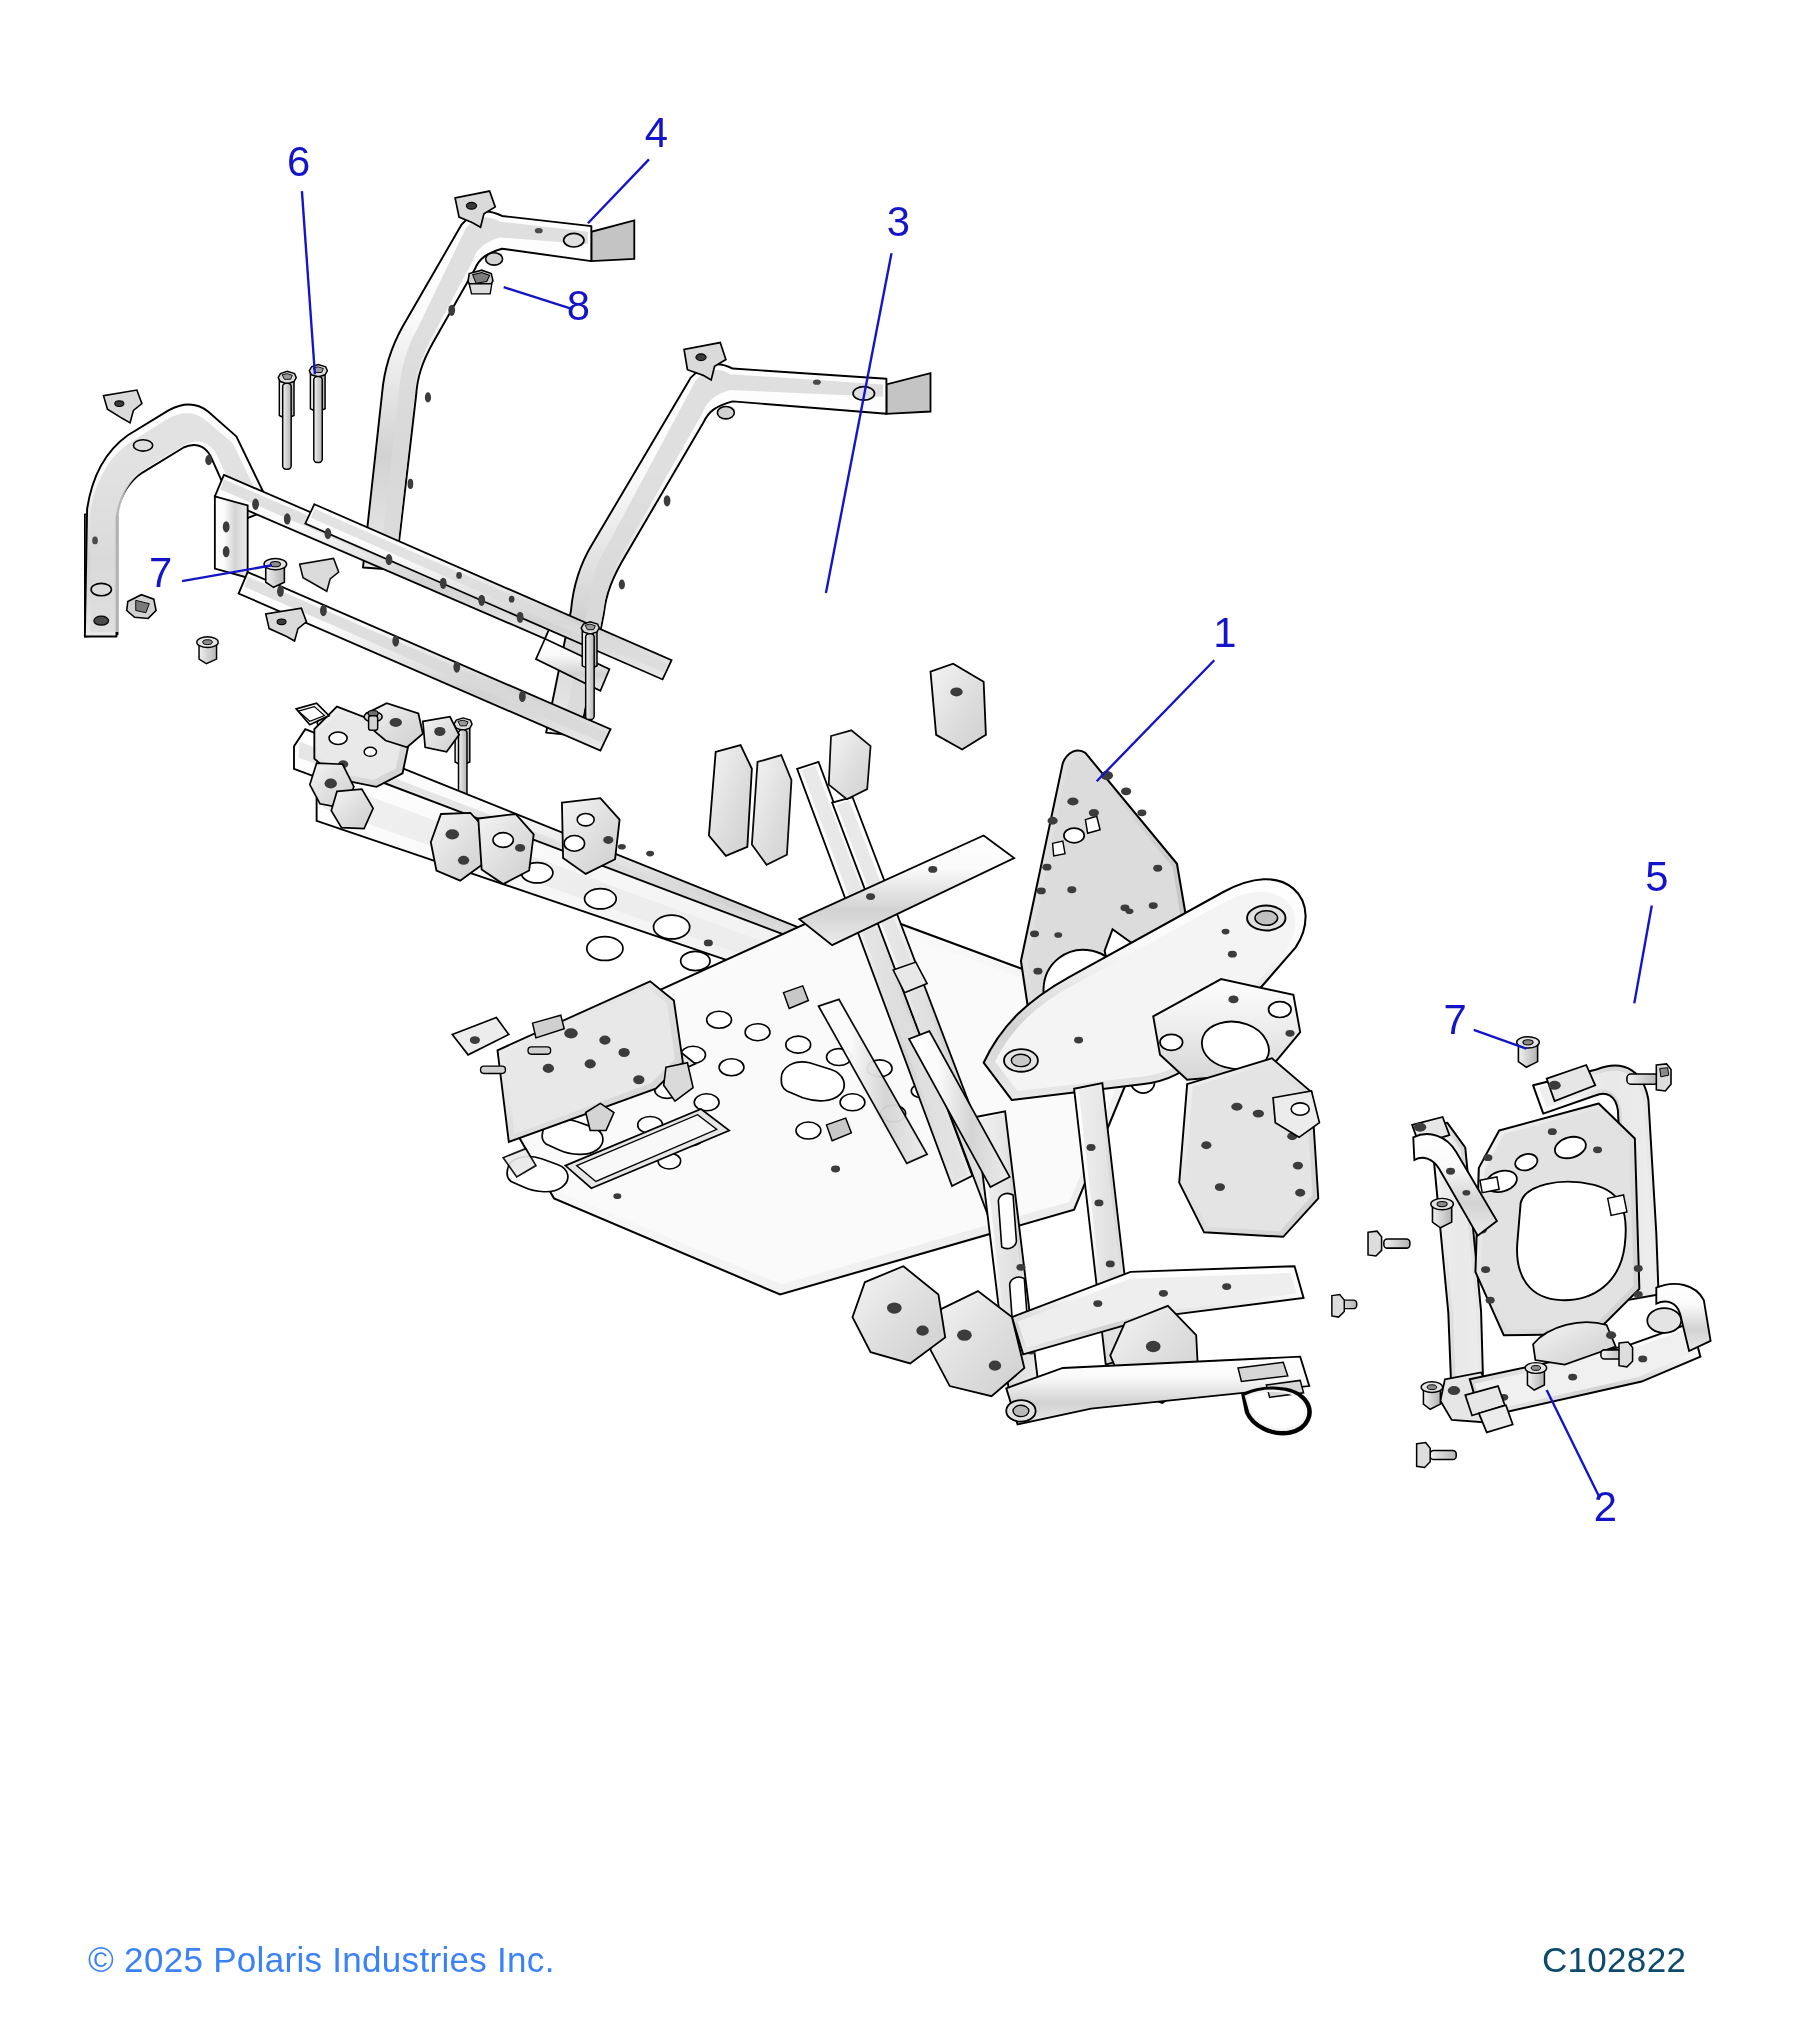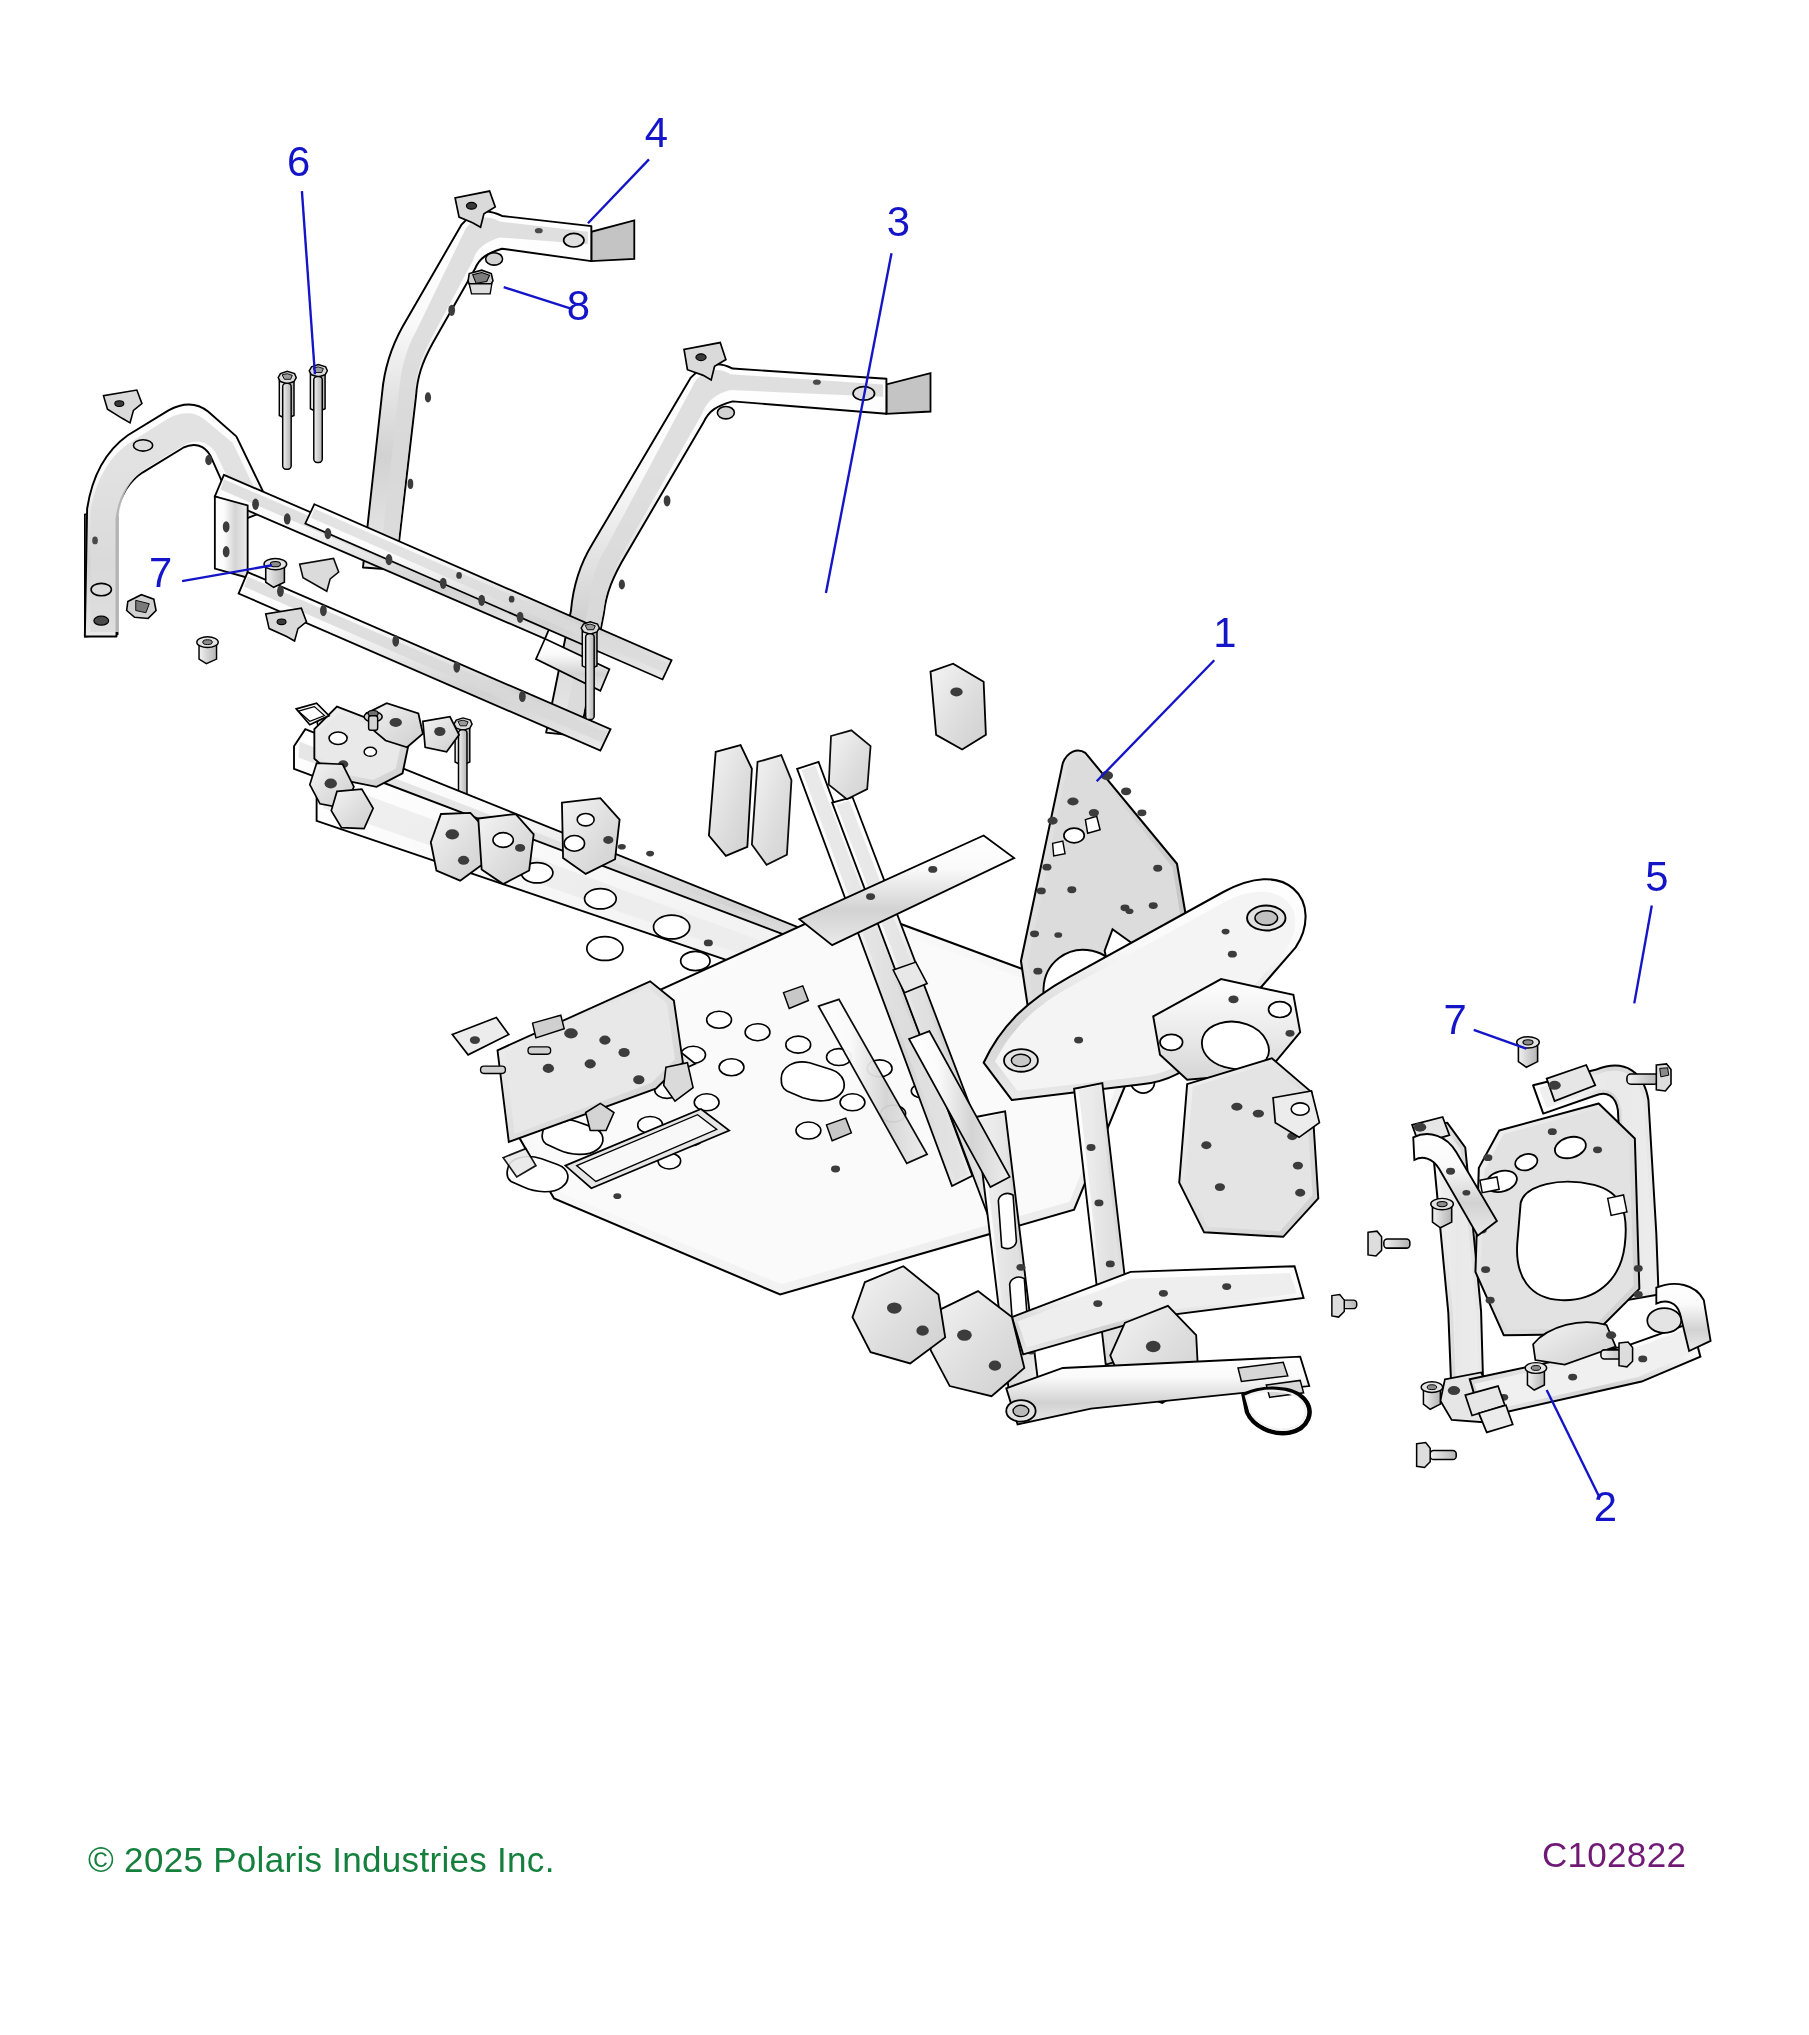--- a/index.html
+++ b/index.html
@@ -22,32 +22,32 @@
     position: absolute;
     left: 0;
     top: 0;
     width: 1809px;
     height: 2035px;
     display: block;
   }
   .footer-left {
     position: absolute;
     left: 88px;
-    top: 1840px;
+    top: 1940px;
     font-size: 35px;
-    color: #15803d;
+    color: #3b82f6;
     letter-spacing: 0.3px;
     white-space: nowrap;
   }
   .footer-right {
     position: absolute;
     left: 1542px;
-    top: 1835px;
+    top: 1940px;
     font-size: 35px;
-    color: #701a75;
+    color: #0c4a6e;
     letter-spacing: 0.3px;
     white-space: nowrap;
   }
   .callout-text {
     font-family: "Liberation Sans", sans-serif;
     font-size: 74px;
     fill: #1414c8;
   }
 </style>
 </head>

